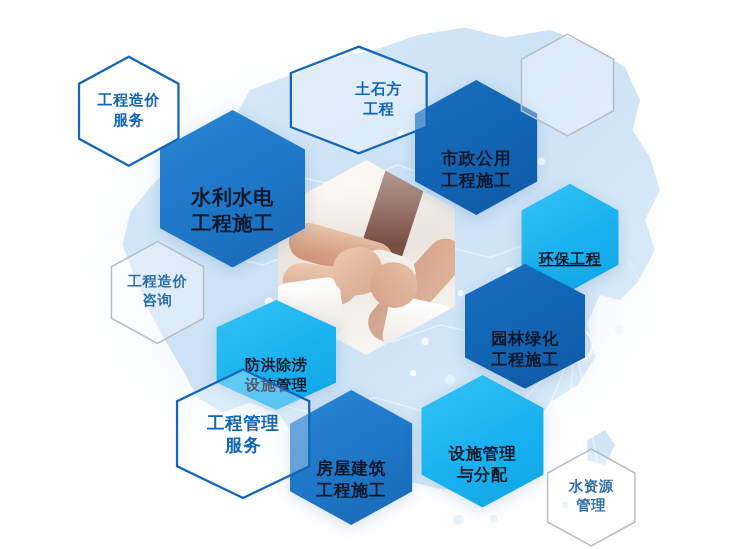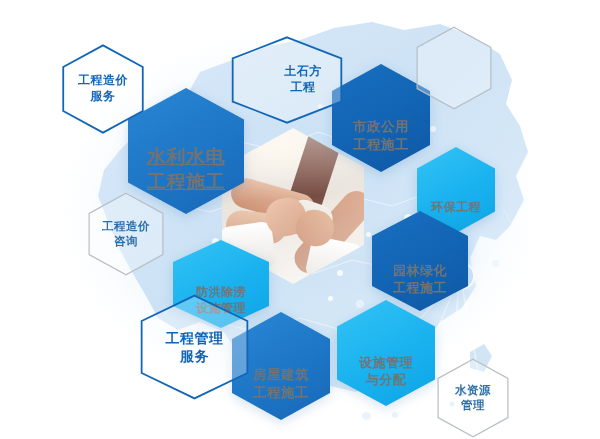--- a/index.html
+++ b/index.html
@@ -80,21 +80,21 @@
     clip-path:polygon(50% 0%,100% 25%,100% 75%,50% 100%,0% 75%,0% 25%);
   }
   .hex .label{
     position:relative;z-index:2;text-align:center;line-height:1.32;
     font-weight:bold;letter-spacing:.5px;white-space:pre-line;
   }
   
   .fill-dark  .shape{background:linear-gradient(150deg,#1a6fc0 0%,#1264b4 52%,#0f58a4 100%);}
   .fill-mid   .shape{background:linear-gradient(150deg,#2a86d4 0%,#1d76c6 55%,#1868b6 100%);}
   .fill-cyan  .shape{background:linear-gradient(150deg,#34c3f5 0%,#19b2ef 55%,#0fa4e6 100%);}
-  .fill-dark .label,.fill-mid .label,.fill-cyan .label{color:#737373;margin-top:36px;}
+  .fill-dark .label,.fill-mid .label,.fill-cyan .label{color:#0f172a;margin-top:36px;}
   .hex svg.outline{position:absolute;inset:0;width:100%;height:100%;z-index:1;}
   .out-blue .label{color:#1266b8;}
   .out-grey .label{color:#2f6fa8;}
 
   .shadow-soft{filter:drop-shadow(0 3px 6px rgba(23,92,160,.18));}
 </style>
 </head>
 <body>
 
 <div id="stage">
@@ -209,29 +209,29 @@
         <div class="label" style="font-size: 12px;">土石方
 工程</div>
       </div>
       <div class="hex out-grey" style="left: 416px; top: 26px; width: 76px; height: 84px;">
         <svg class="outline" viewBox="0 0 100 100" preserveAspectRatio="none">
           <polygon points="50,1.5 98.5,25.5 98.5,74.5 50,98.5 1.5,74.5 1.5,25.5" fill="rgba(255,255,255,0.30)" stroke="#b8bec4" stroke-width="1.2" vector-effect="non-scaling-stroke"></polygon>
         </svg>
       </div>
       <div class="hex fill-mid shadow-soft" style="left: 128px; top: 88px; width: 116px; height: 126px;">
         <div class="shape"></div>
-        <div class="label" style="font-size: 19px; text-decoration: underline;">水利水电
+        <div class="label" style="font-size: 16px;">水利水电
 工程施工</div>
       </div>
       <div class="hex fill-dark shadow-soft" style="left: 332px; top: 64px; width: 98px; height: 108px;">
         <div class="shape"></div>
         <div class="label" style="font-size: 13.5px;">市政公用
 工程施工</div>
       </div>
-      <div class="hex fill-cyan shadow-soft" style="left: 417px; top: 147px; width: 78px; height: 86px;">
+      <div class="hex fill-cyan shadow-soft" style="left: 417px; top: 147px; width: 78px; height: 86px; text-decoration: underline;">
         <div class="shape"></div>
         <div class="label" style="font-size: 12px;">环保工程</div>
       </div>
       <div class="hex out-grey" style="left: 88px; top: 192px; width: 76px; height: 84px;">
         <svg class="outline" viewBox="0 0 100 100" preserveAspectRatio="none">
           <polygon points="50,1.5 98.5,25.5 98.5,74.5 50,98.5 1.5,74.5 1.5,25.5" fill="rgba(255,255,255,0.30)" stroke="#b8bec4" stroke-width="1.2" vector-effect="non-scaling-stroke"></polygon>
         </svg>
         <div class="label" style="font-size: 11.5px;">工程造价
 咨询</div>
       </div>

